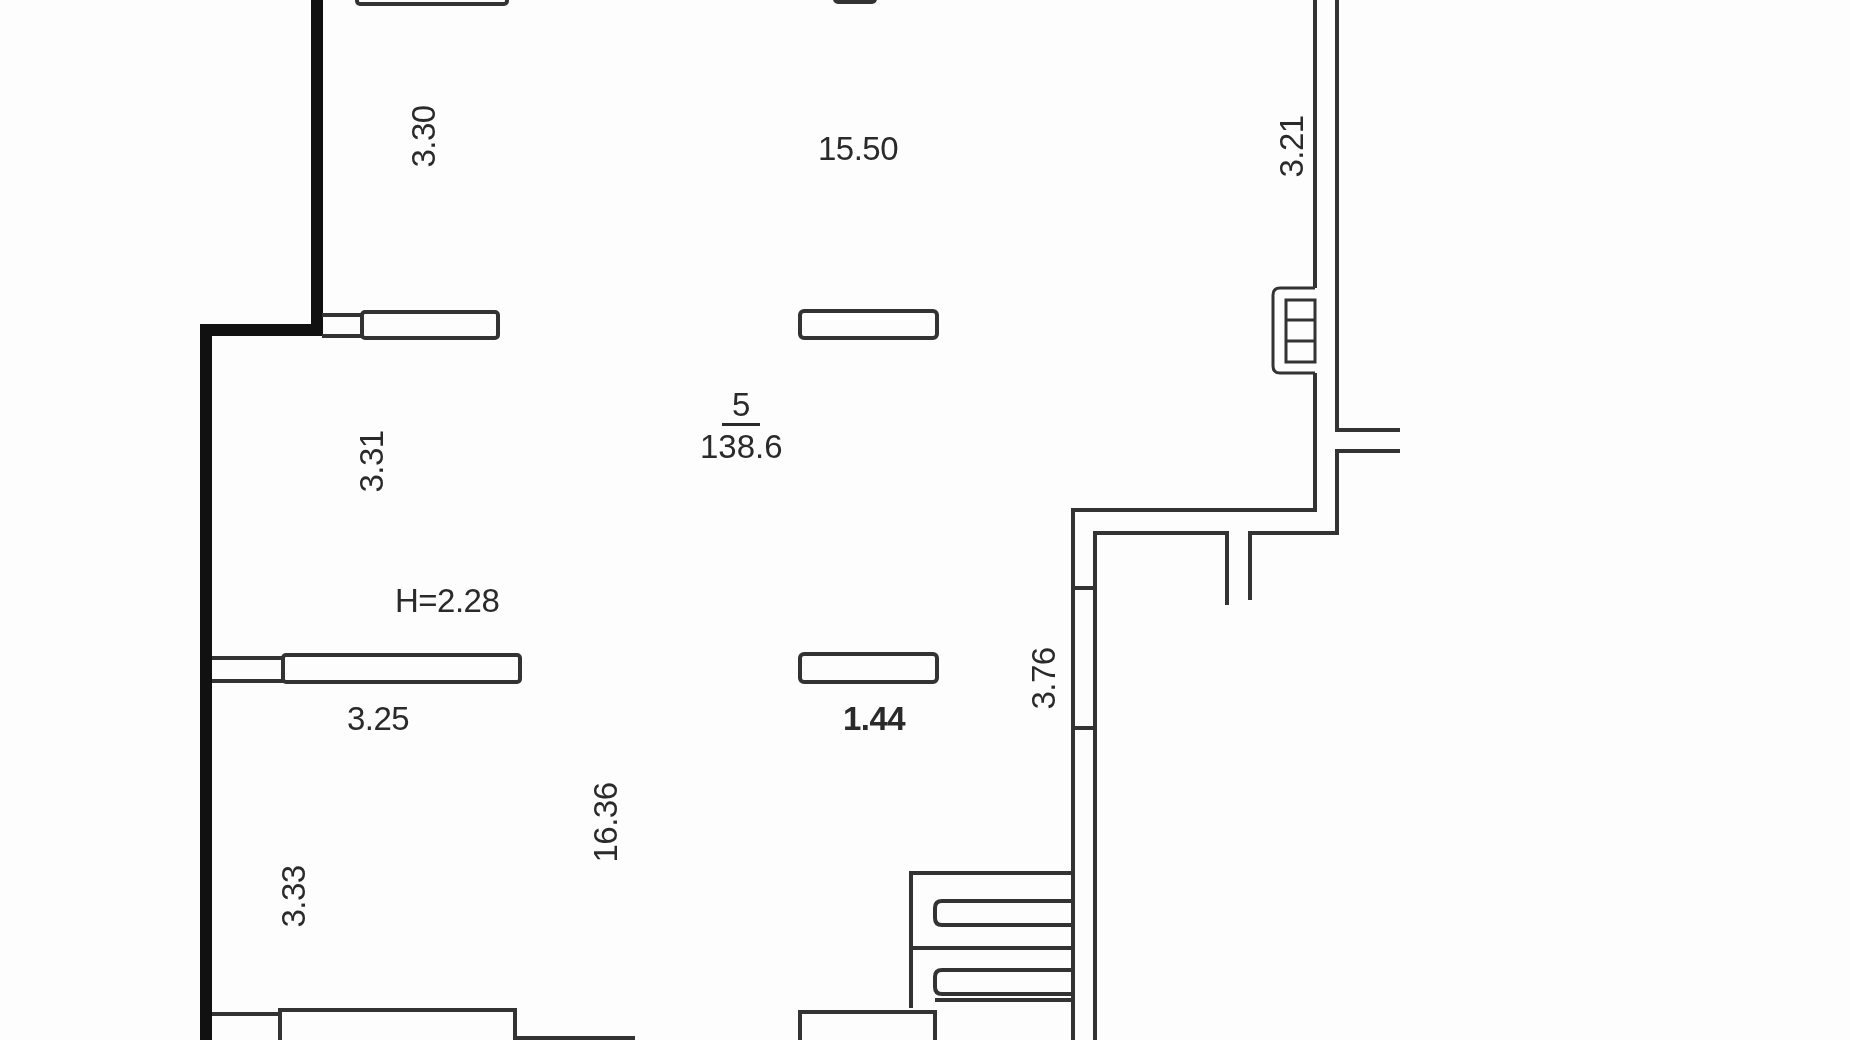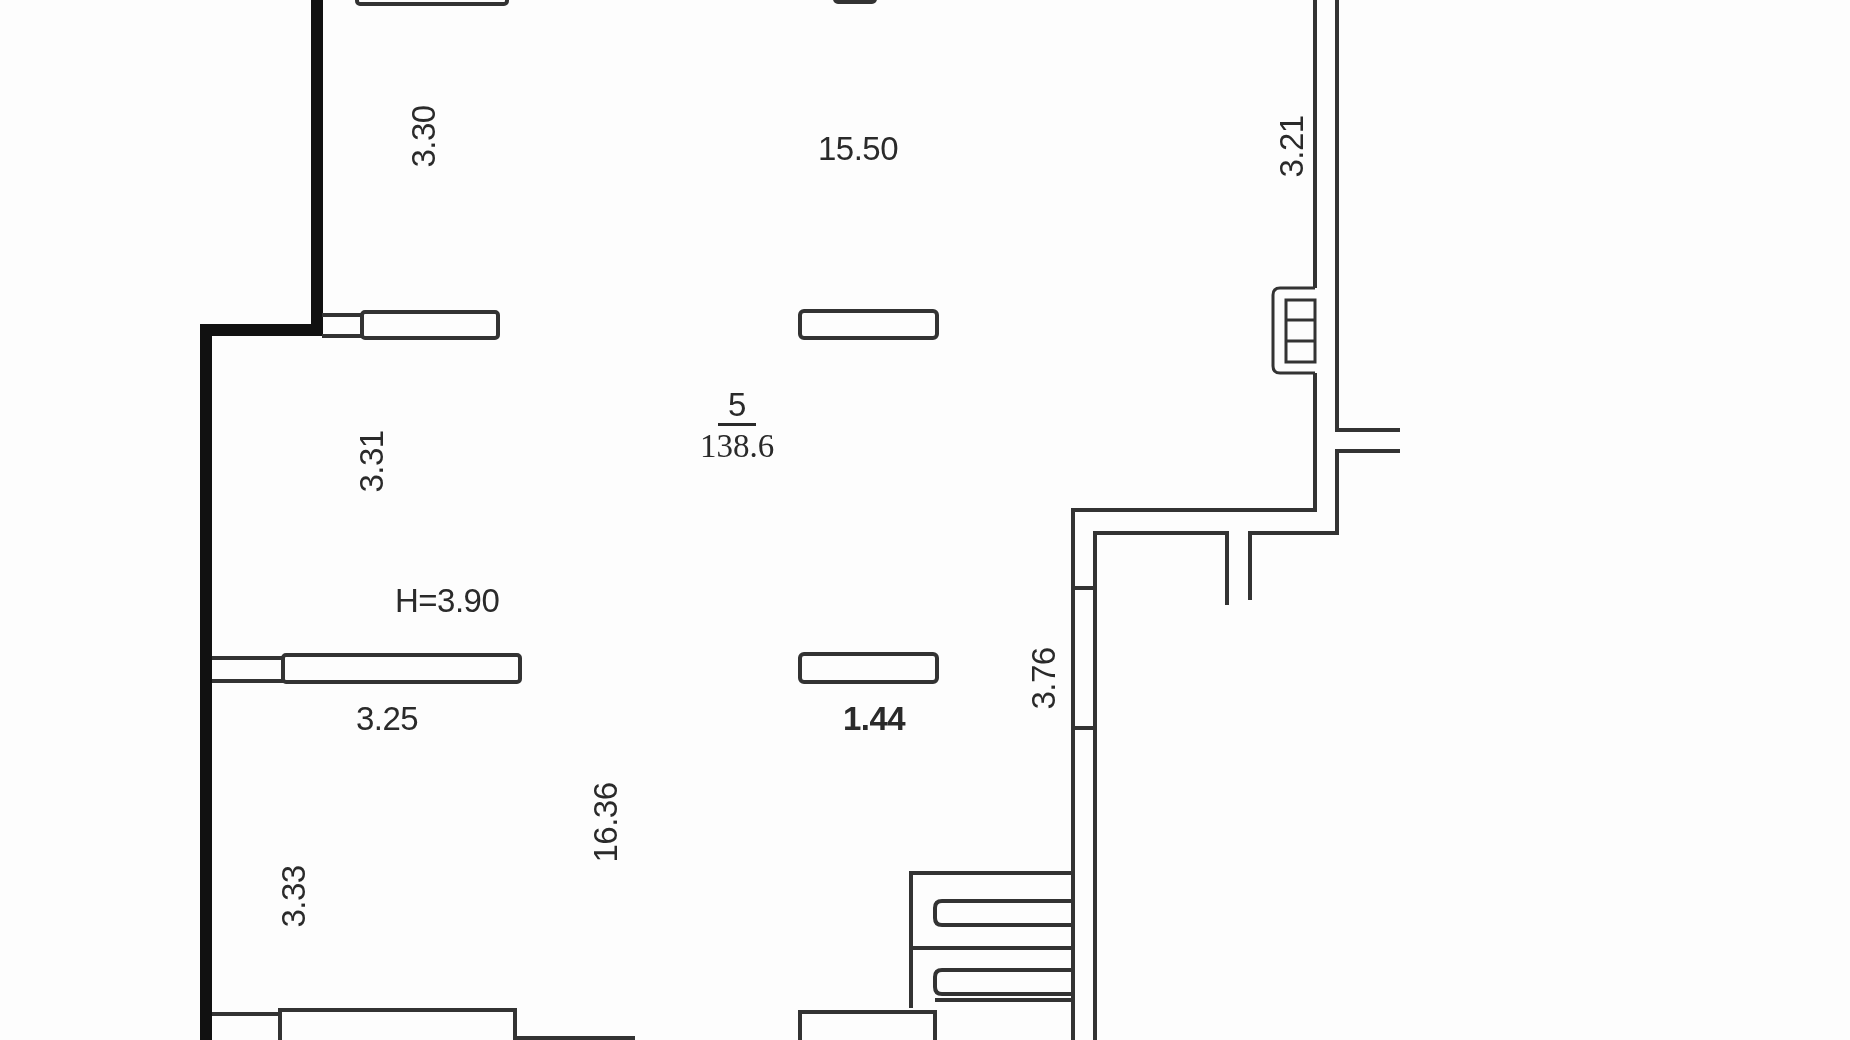--- a/index.html
+++ b/index.html
@@ -4,21 +4,21 @@
 <style>
   html, body { margin: 0; padding: 0; background: #fdfdfd; }
   body { width: 1850px; height: 1040px; overflow: hidden; position: relative;
          font-family: "Liberation Sans", "DejaVu Sans", sans-serif; }
   #plan { position: absolute; left: 0; top: 0; }
   .lbl { position: absolute; color: #2a2a2a; font-size: 33px; line-height: 1;
          white-space: nowrap; letter-spacing: -0.5px; }
   .rot { transform: rotate(-90deg); transform-origin: center center; }
   .room { position: absolute; text-align: center; color: #2a2a2a; font-size: 33px; line-height: 1; }
   .room .num { display: block; padding: 0 6px 2px; border-bottom: 3px solid #2a2a2a; margin: 0 auto; width: 26px; }
-  .room .area { display: block; padding-top: 4px; font-family: Liberation Serif, serif; }
+  .room .area { display: block; padding-top: 4px; }
 </style>
 </head>
 <body>
 
 <svg id="plan" width="1850" height="1040" viewBox="0 0 1850 1040">
   <g fill="none" stroke="#333" stroke-width="4" stroke-linejoin="miter">
 
     <g stroke="#111" stroke-width="12">
       <polyline points="317,0 317,330 206,330 206,1040"></polyline>
     </g>
@@ -92,18 +92,18 @@
 <div class="lbl rot" style="left:392px; top:120px;">3.30</div>
 <div class="lbl" style="left:818px; top:132px;">15.50</div>
 <div class="lbl rot" style="left:1260px; top:130px;">3.21</div>
 <div class="lbl rot" style="left:340px; top:445px;">3.31</div>
 
 <div class="room" style="left:700px; top:388px;">
   <span class="num">5</span>
   <span class="area">138.6</span>
 </div>
 
-<div class="lbl" style="left:395px; top:584px;">H=3.90</div>
-<div class="lbl" style="left:356px; top:702px;">3.25</div>
+<div class="lbl" style="left:395px; top:584px;">H=2.28</div>
+<div class="lbl" style="left:347px; top:702px;">3.25</div>
 <div class="lbl" style="left:843px; top:702px;font-weight:bold;">1.44</div>
 <div class="lbl rot" style="left:1012px; top:662px;">3.76</div>
 <div class="lbl rot" style="left:565px; top:806px;">16.36</div>
 <div class="lbl rot" style="left:262px; top:880px;">3.33</div>
 
 </body></html>

